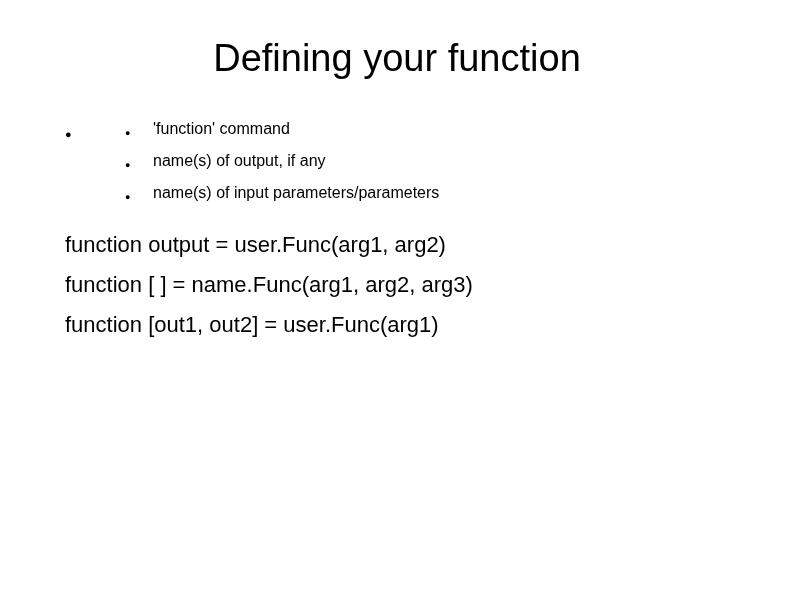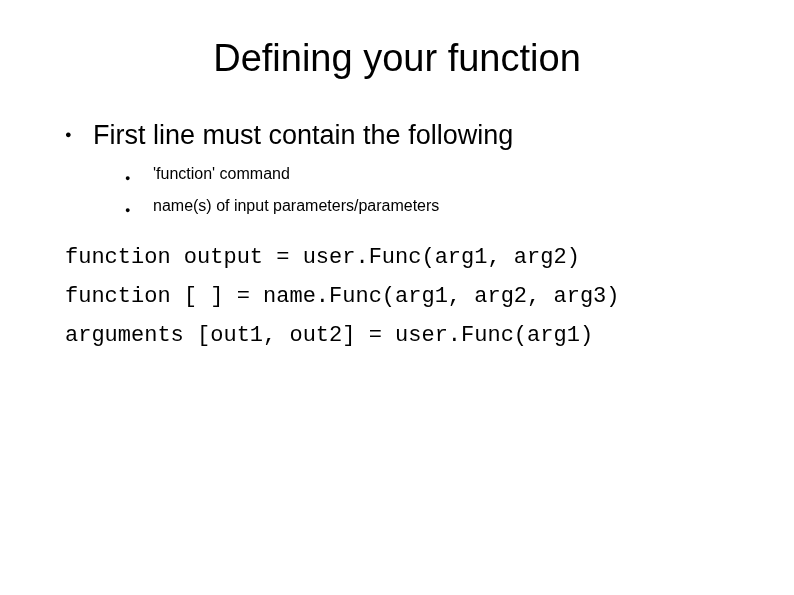--- a/index.html
+++ b/index.html
@@ -56,42 +56,44 @@
       position: absolute;
       left: 0;
       top: 8px;
       font-size: 9px;
     }
     .code-examples {
       margin-top: 30px;
       padding-left: 20px;
     }
     .code-line {
-      font-family: Liberation Mono, monospace;
+      font-family: Liberation Sans, sans-serif;
       font-size: 22px;
       margin-bottom: 14px;
       white-space: nowrap;
     }
   </style>
 </head>
 <body>
 
 <h1 class="slide-title">Defining your function</h1>
 
 <ul class="main-list">
   <li>
-    <span>First line must contain the following</span>
     <ul class="sub-list">
       <li>
         <span>'function' command</span>
+      </li>
+      <li>
+        <span>name(s) of output, if any</span>
       </li>
       <li>
         <span>name(s) of input parameters/parameters</span>
       </li>
     </ul>
   </li>
 </ul>
 
 <div class="code-examples">
   <div class="code-line">function output = user.Func(arg1, arg2)</div>
   <div class="code-line">function [ ] = name.Func(arg1, arg2, arg3)</div>
-  <div class="code-line">arguments [out1, out2] = user.Func(arg1)</div>
+  <div class="code-line">function [out1, out2] = user.Func(arg1)</div>
 </div>
 
 </body></html>

